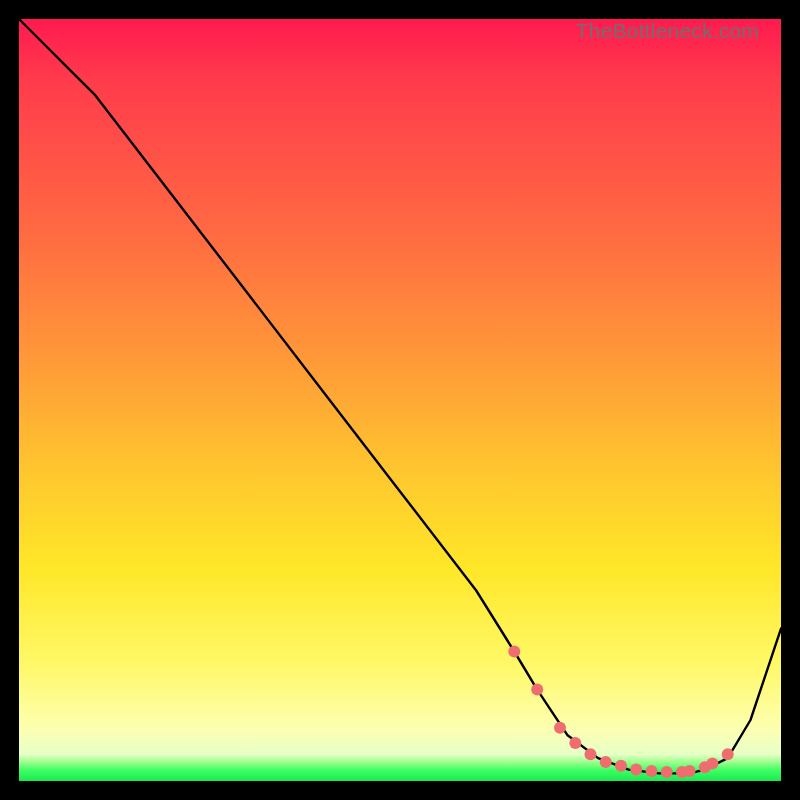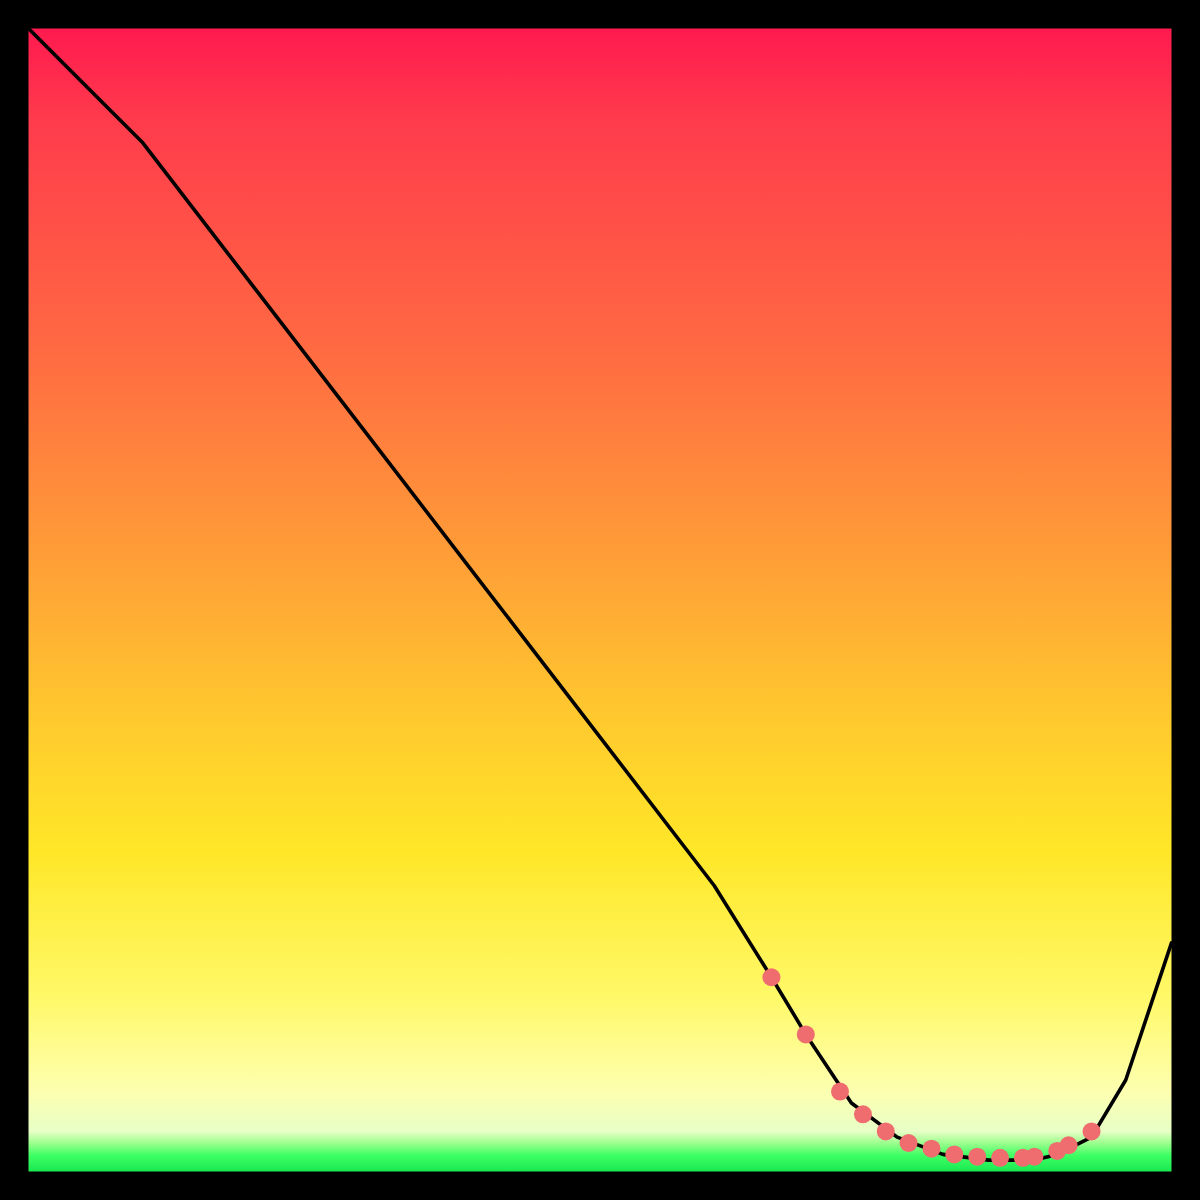--- a/index.html
+++ b/index.html
@@ -68,20 +68,21 @@
   .marker {
     fill: #ef6d6f;
     stroke: none;
   }
 </style>
 </head>
 <body>
 
 <div class="frame">
   <div class="plot">
+    <div class="watermark">TheBottleneck.com</div>
     <svg class="curve" viewBox="0 0 762 762" preserveAspectRatio="none">
       <path id="curve-path" class="line" d="M0.0 0.0 L53.3 53.3 L76.2 76.2 L152.4 175.3 L228.6 274.3 L304.8 373.4 L381.0 472.4 L457.2 571.5 L495.3 632.5 L518.2 670.6 L548.6 716.3 L579.1 739.1 L609.6 750.6 L640.1 754.4 L670.6 754.4 L685.8 750.6 L708.7 739.1 L731.5 701.0 L762.0 609.6"></path>
       <g id="marker-group">
           <circle cx="495.3" cy="632.5" r="6" class="marker"></circle>
           <circle cx="518.2" cy="670.6" r="6" class="marker"></circle>
           <circle cx="541.0" cy="708.7" r="6" class="marker"></circle>
           <circle cx="556.3" cy="723.9" r="6" class="marker"></circle>
           <circle cx="571.5" cy="735.3" r="6" class="marker"></circle>
           <circle cx="586.7" cy="743.0" r="6" class="marker"></circle>
           <circle cx="602.0" cy="746.8" r="6" class="marker"></circle>

